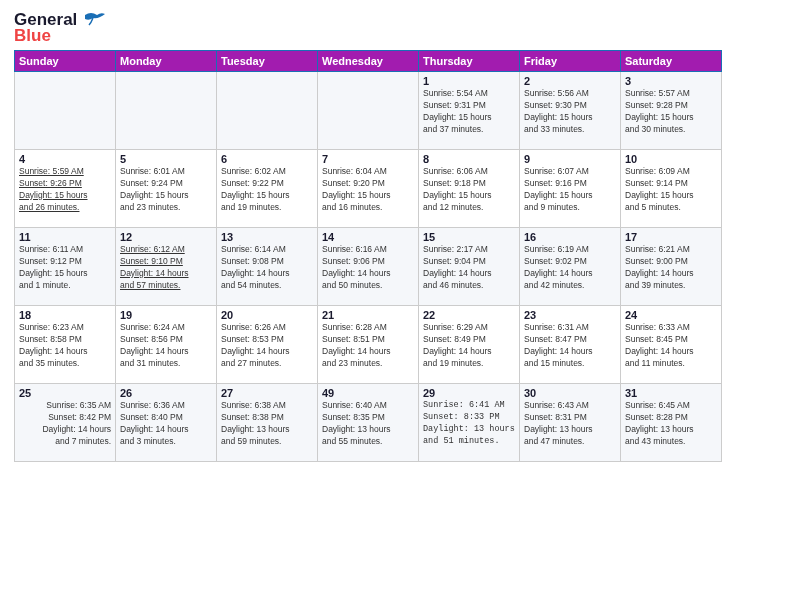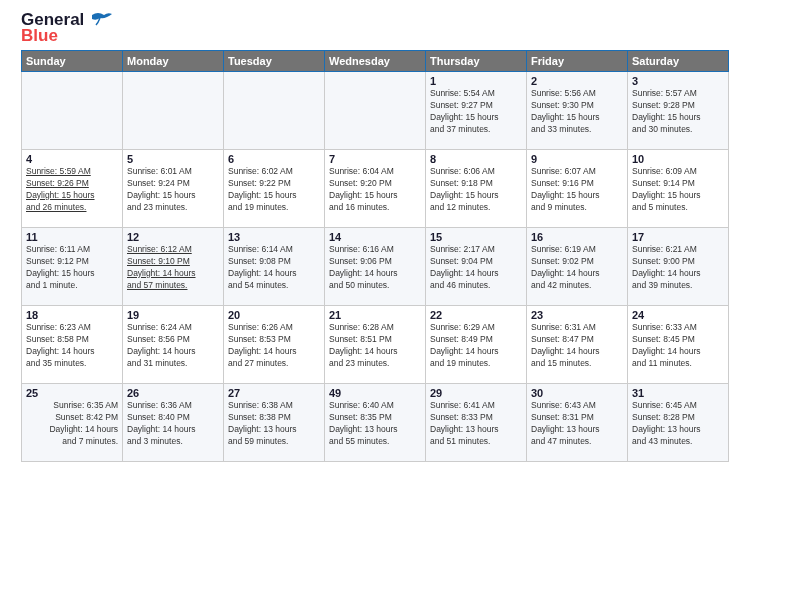--- a/index.html
+++ b/index.html
@@ -6,21 +6,20 @@
     body {
       font-family: Arial, sans-serif;
       background: #fff;
       width: 792px;
       height: 612px;
       overflow: hidden;
     }
     .container {
       width: 736px;
       padding: 10px 14px 6px 14px;
-      margin-left: 7px;
     }
     .header-top {
       display: flex;
       align-items: flex-start;
       justify-content: space-between;
       margin-bottom: 4px;
     }
     .logo {
       display: flex;
       flex-direction: column;
@@ -43,21 +42,21 @@
     .location {
       font-size: 14px;
       color: #333;
     }
     table {
       width: 100%;
       border-collapse: collapse;
       table-layout: fixed;
     }
     thead th {
-      background-color: #737373;
+      background-color: #a21caf;
       color: #fff;
       font-size: 11px;
       font-weight: bold;
       padding: 4px 4px;
       text-align: left;
       border: 1px solid #1a6eb5;
     }
     tbody td {
       border: 1px solid #ccc;
       vertical-align: top;
@@ -124,21 +123,21 @@
     </thead>
     <tbody id="calendar-body">
     <tr>
           <td class="empty-cell"></td>
           <td class="empty-cell"></td>
           <td class="empty-cell"></td>
           <td class="empty-cell"></td>
           <td>
             <span class="day-num">1</span>
             <div class="day-info" style="white-space: pre-line;">Sunrise: 5:54 AM
-Sunset: 9:27 PM
+Sunset: 9:31 PM
 Daylight: 15 hours
 and 37 minutes.</div>
           </td>
           <td>
             <span class="day-num">2</span>
             <div class="day-info" style="white-space: pre-line;">Sunrise: 5:56 AM
 Sunset: 9:30 PM
 Daylight: 15 hours
 and 33 minutes.</div>
           </td>
@@ -327,21 +326,21 @@
           </td>
           <td>
             <span class="day-num">49</span>
             <div class="day-info" style="white-space: pre-line;">Sunrise: 6:40 AM
 Sunset: 8:35 PM
 Daylight: 13 hours
 and 55 minutes.</div>
           </td>
           <td>
             <span class="day-num">29</span>
-            <div class="day-info" style="white-space: pre-line;">Sunrise: 6:41 AM
+            <div class="day-info" style="white-space: pre-line; font-family: Liberation Mono, monospace;">Sunrise: 6:41 AM
 Sunset: 8:33 PM
 Daylight: 13 hours
 and 51 minutes.</div>
           </td>
           <td>
             <span class="day-num">30</span>
             <div class="day-info" style="white-space: pre-line;">Sunrise: 6:43 AM
 Sunset: 8:31 PM
 Daylight: 13 hours
 and 47 minutes.</div>

